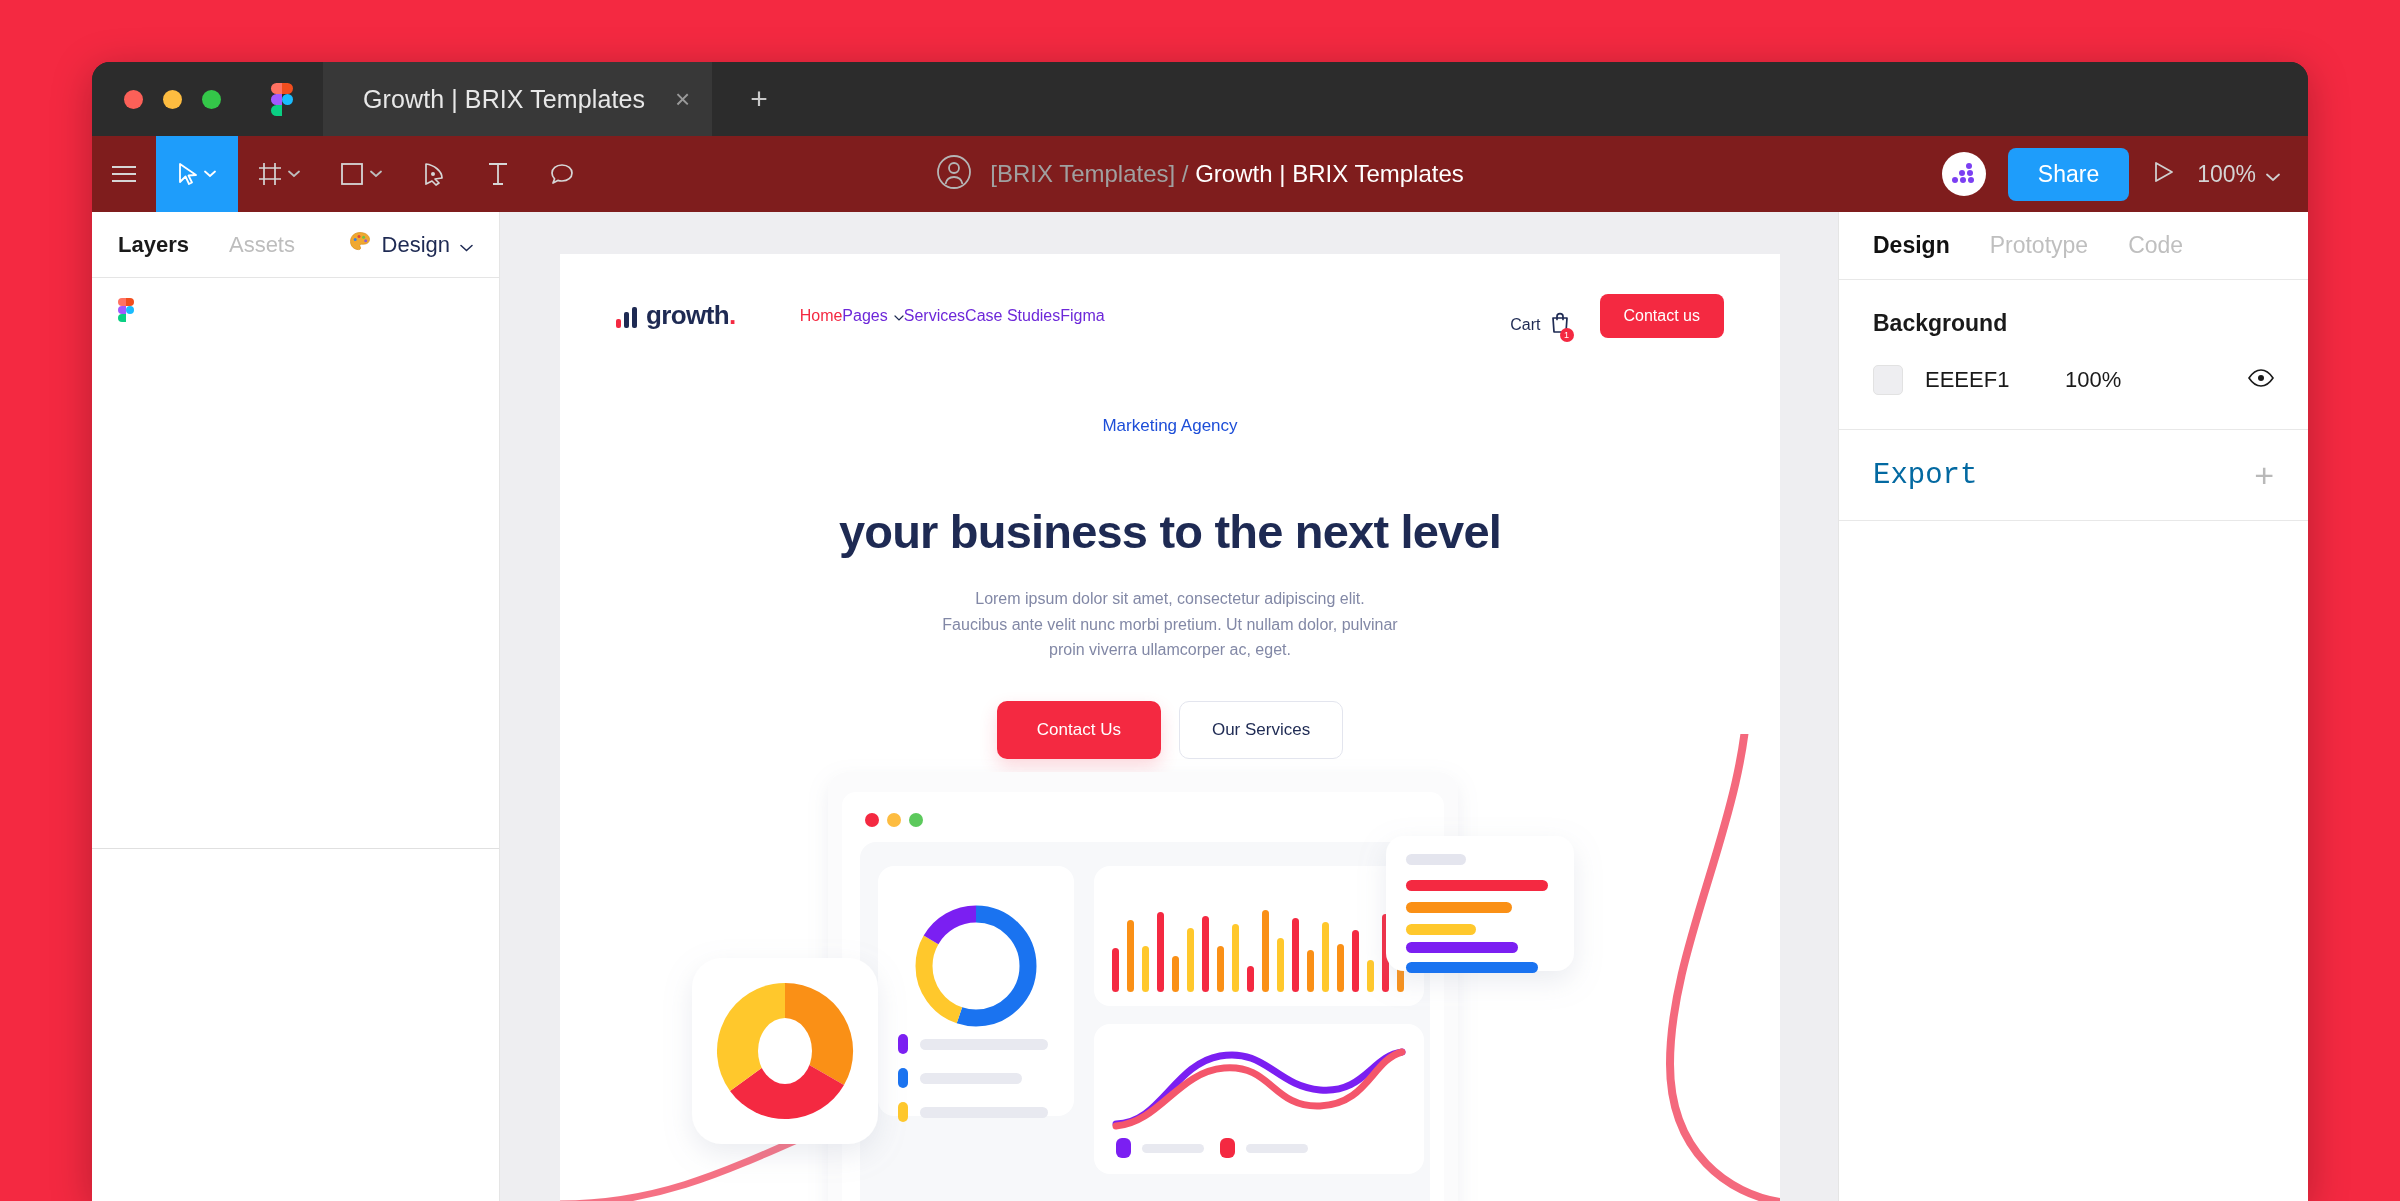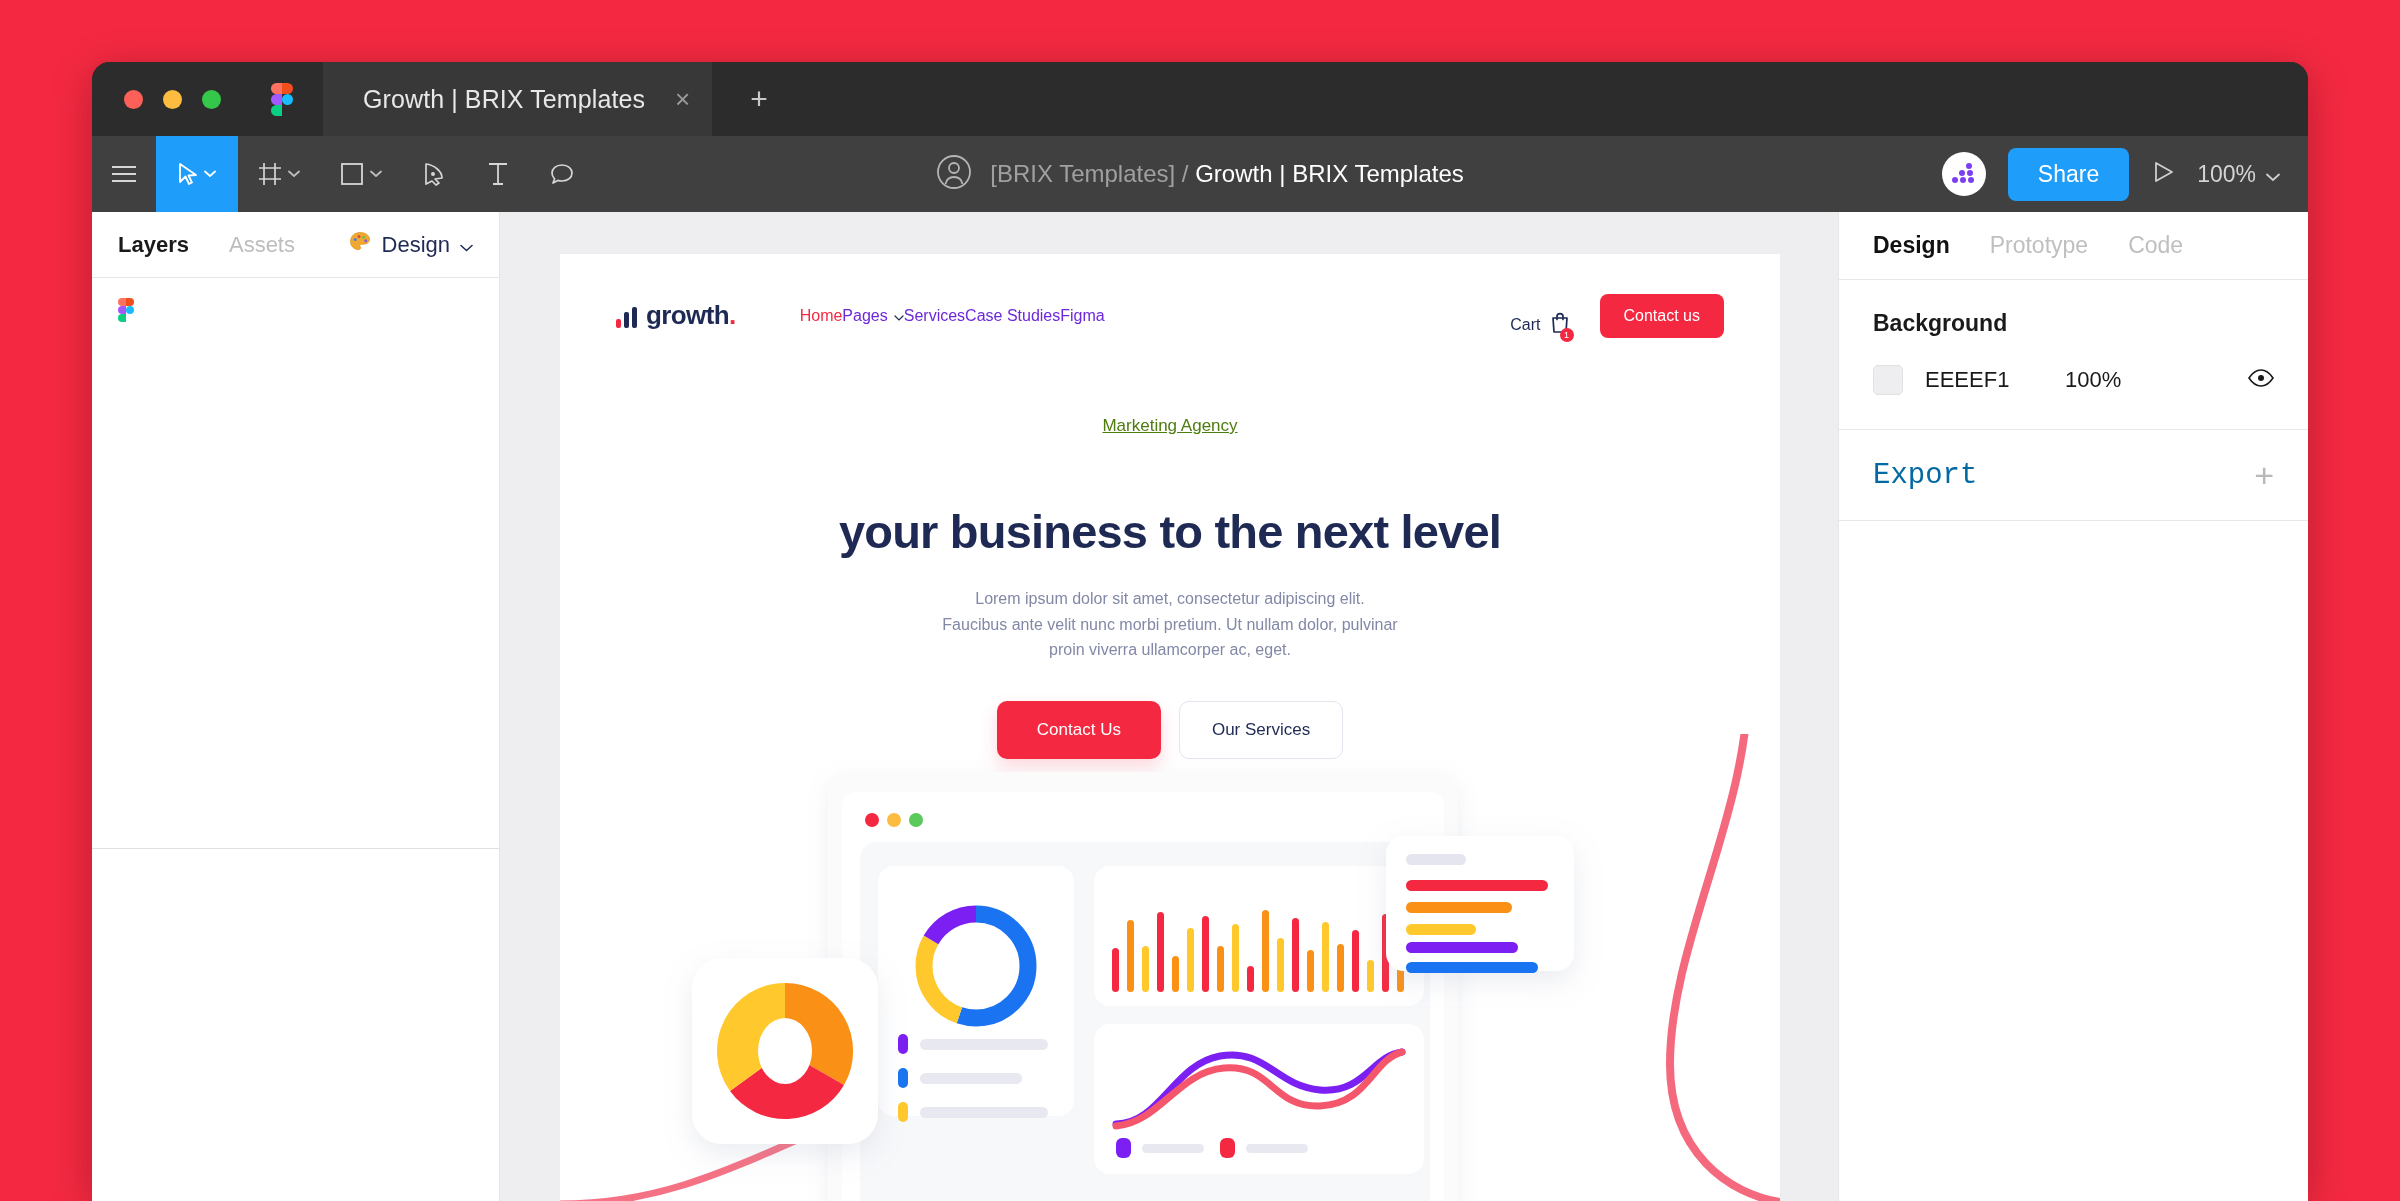--- a/index.html
+++ b/index.html
@@ -58,21 +58,21 @@
   }
   .tab-new {
     color: #C9C9C9; font-size: 30px; font-weight: 300;
     margin-left: 38px; cursor: pointer; line-height: 1;
   }
 
   
   .toolbar {
     position: relative;
     height: 76px;
-    background: #404040;
+    background: #7f1d1d;
     display: flex; align-items: stretch;
   }
   .tool {
     width: 64px; display: flex; align-items: center; justify-content: center;
     cursor: pointer;
   }
   .tool.wide { width: 82px; gap: 6px; }
   .tool.active { background: #1E9DFB; }
   .tool svg { display: block; }
   .chev { display:block; }
@@ -156,21 +156,21 @@
   .logo-text .accent { color:#F42941; }
   .nav-links { display:flex; align-items:center; margin-left: 64px; }
   .nav-link { font-size: 16px; color:#6d28d9; cursor:pointer; display:flex; align-items:center; gap:6px; white-space:nowrap; }
   .nav-link.active { color:#F42941; }
   .nav-right { margin-left:auto; display:flex; align-items:flex-end; gap: 30px; }
   .cart { display:flex; align-items:center; gap: 9px; font-size:16px; color:#1E2A53; cursor:pointer; position:relative; }
   .cart-badge { position:absolute; right:-4px; bottom:-4px; width:14px; height:14px; border-radius:50%; background:#F42941; color:#fff; font-size:9px; display:flex; align-items:center; justify-content:center; }
   .btn-contact-top { background:#F42941; color:#fff; border:none; border-radius:8px; font-size:16px; padding:13px 24px; cursor:pointer; font-family:inherit; }
 
   .hero { text-align:center; margin-top: 78px; }
-  .eyebrow { font-size: 17px; color:#4d7c0f;text-decoration:underline; }
+  .eyebrow { font-size: 17px; color:#1d4ed8; }
   .hero-h1 { font-size: 47px; font-weight:bold; color:#1E2A53; line-height:1.17; margin-top: 14px; letter-spacing:-0.8px; }
   .hero-p { font-size: 16px; color:#8288A6; line-height:1.6; margin-top: 26px; }
   .hero-btns { display:flex; justify-content:center; gap: 18px; margin-top: 38px; }
   .btn-primary { background:#F42941; color:#fff; border:none; border-radius:10px; font-size:17px; font-weight:500; padding:18px 40px; cursor:pointer; font-family:inherit; box-shadow: 0 8px 18px rgba(244,41,65,.18); }
   .btn-ghost { background:#fff; color:#1E2A53; border:1px solid #E3E5EE; border-radius:10px; font-size:17px; font-weight:500; padding:18px 32px; cursor:pointer; font-family:inherit; }
 
   .illustration { position:absolute; left:0; right:0; top: 480px; bottom:0; }
   .illu-svg { position:absolute; left:0; top:0; width:100%; height:100%; }
 </style>
 </head>

